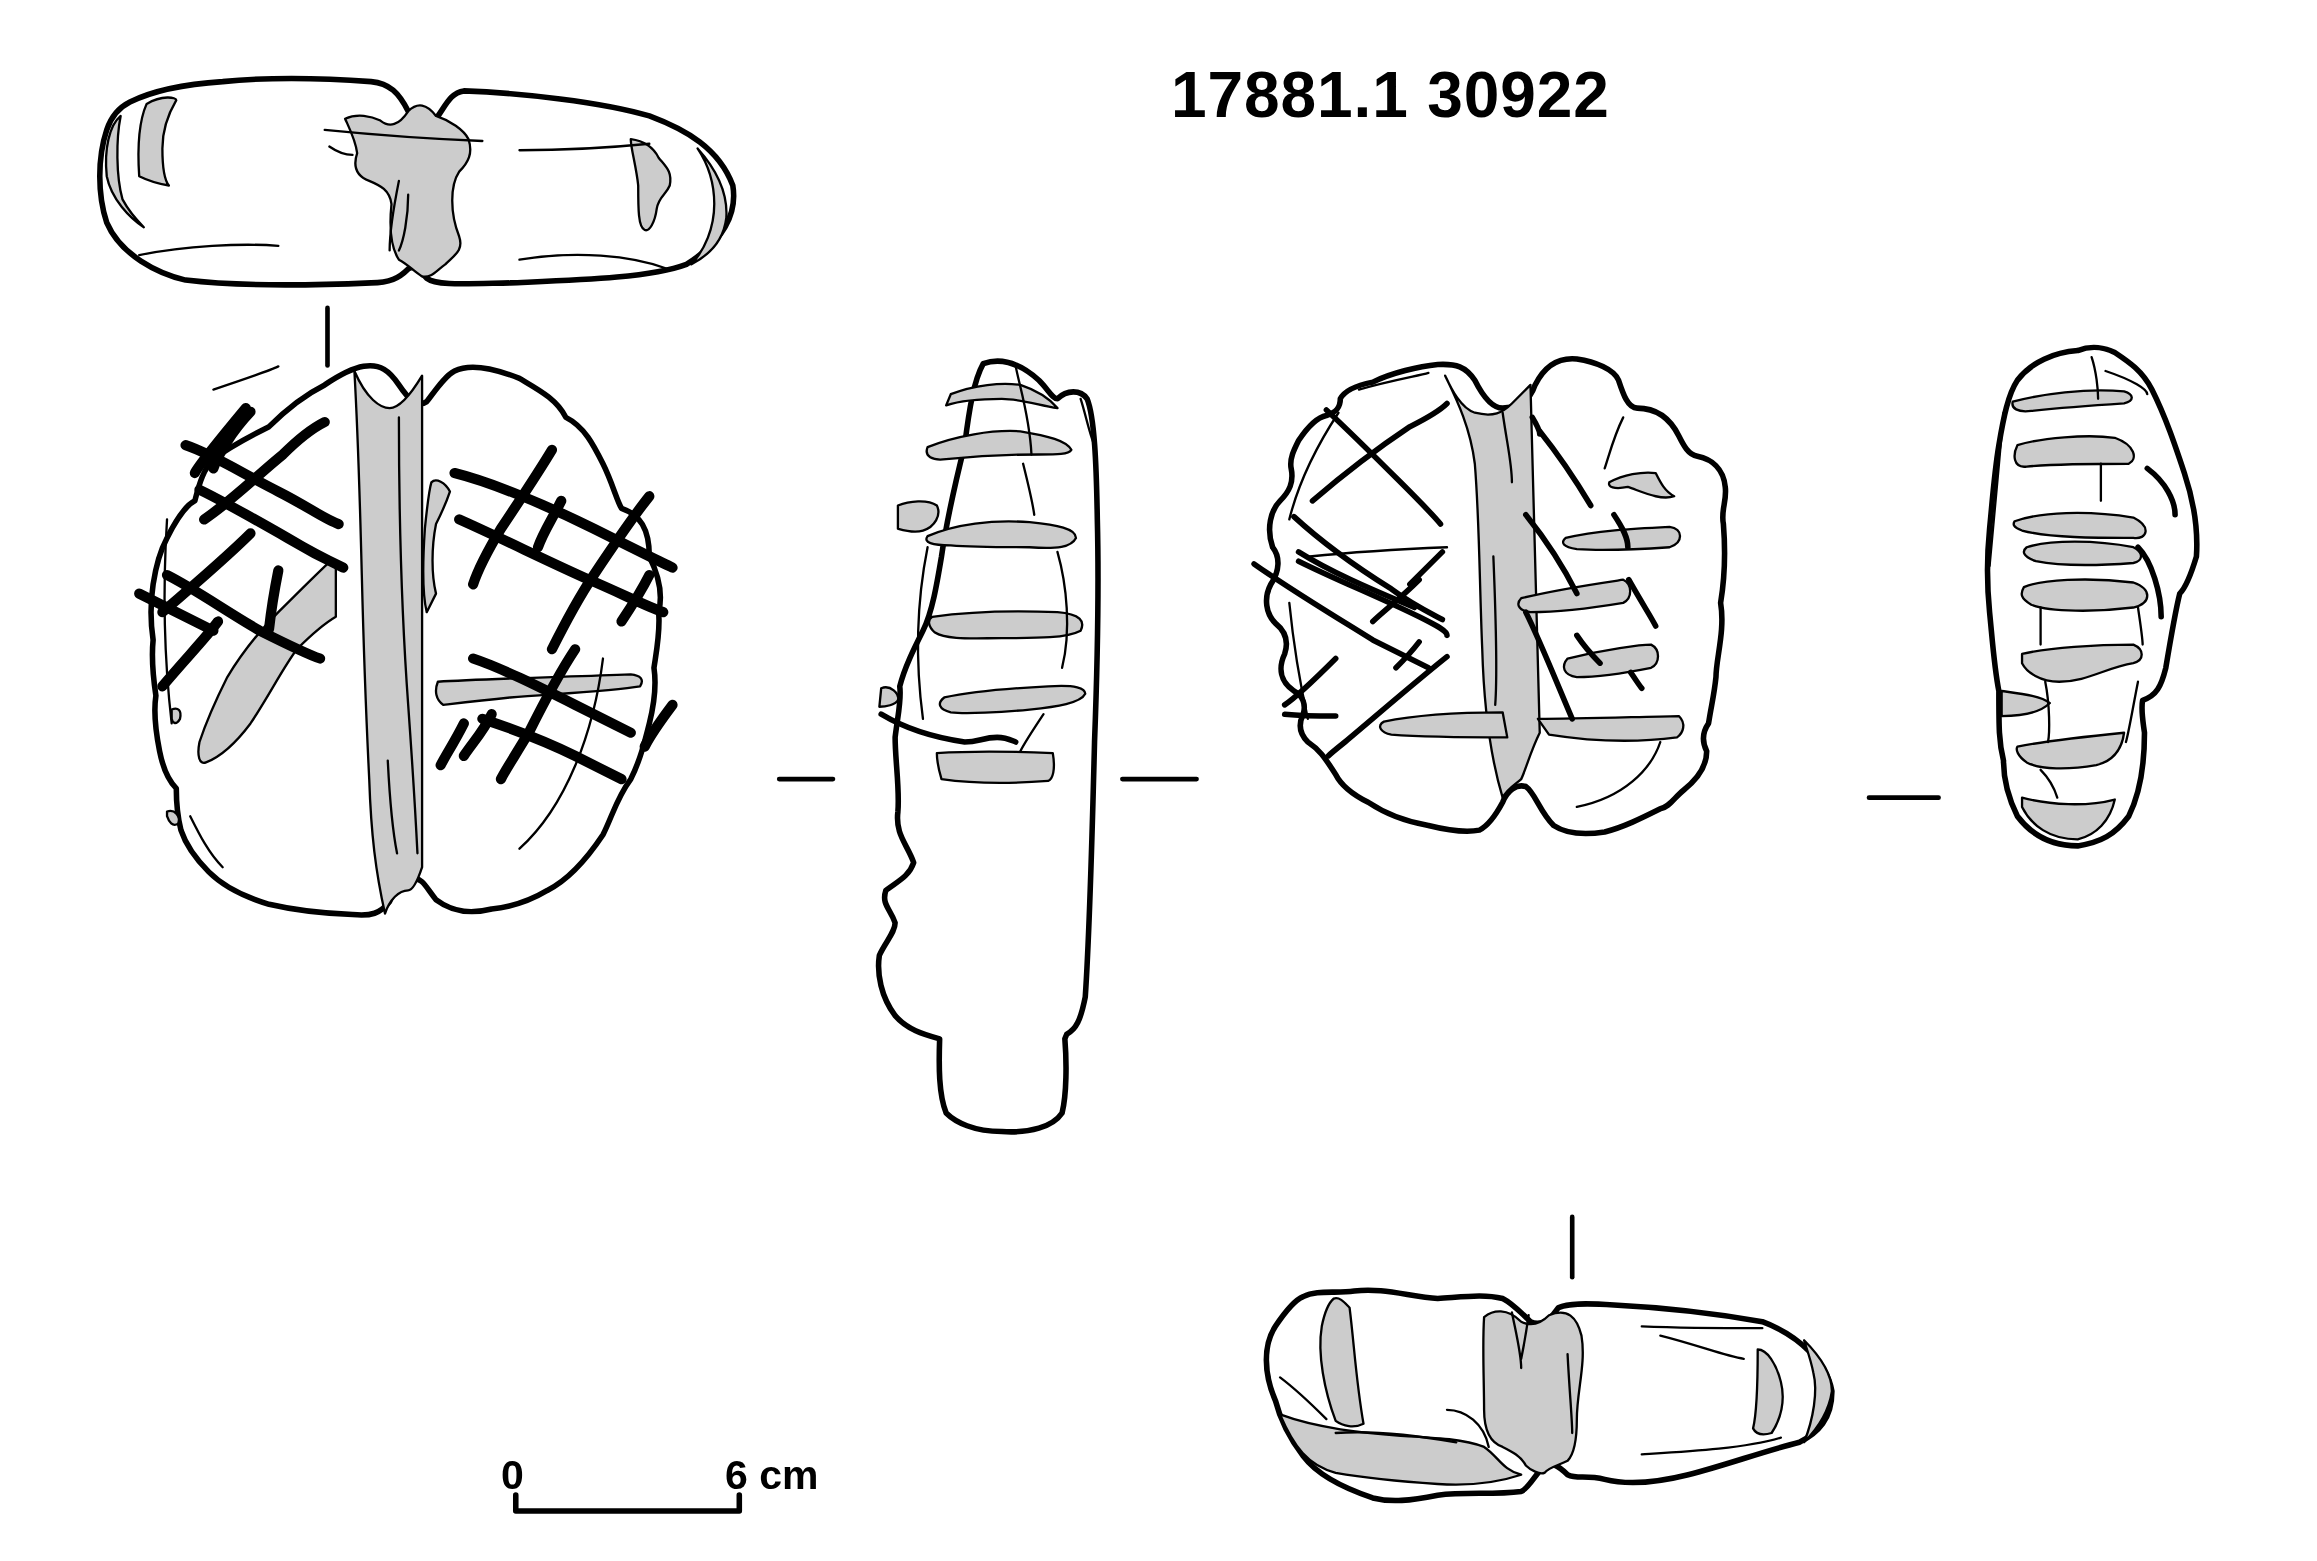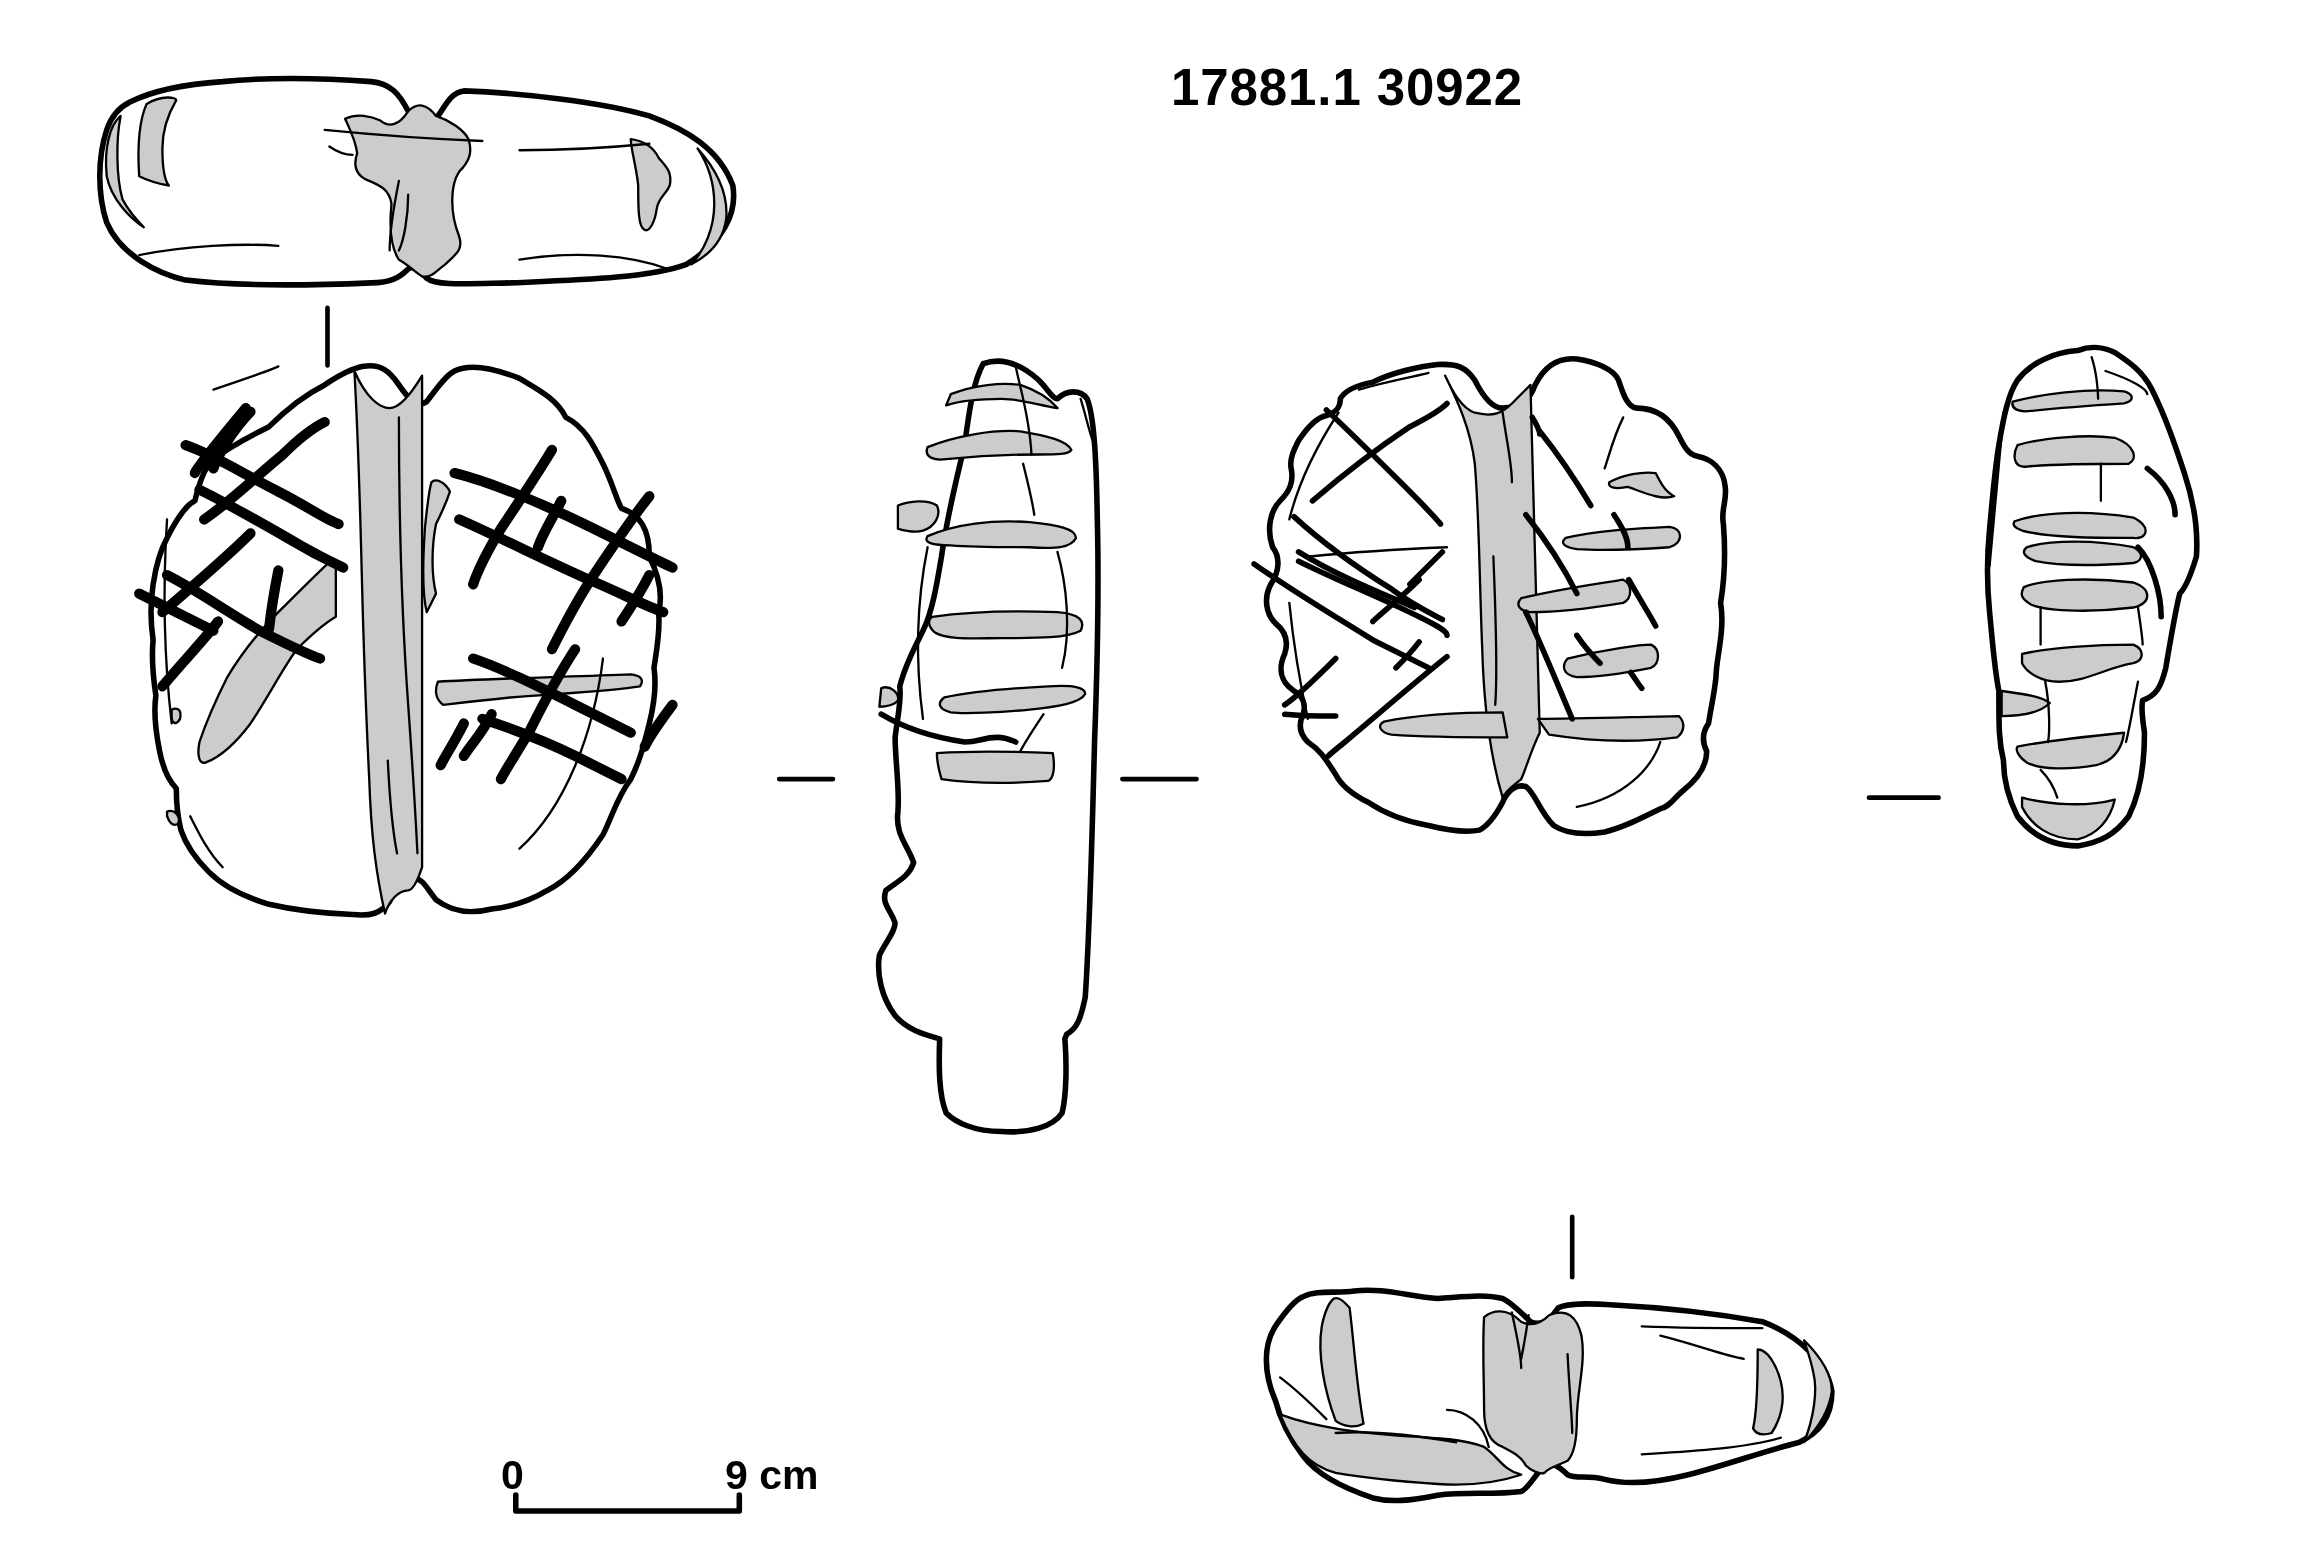--- a/index.html
+++ b/index.html
@@ -1,17 +1,17 @@
 <!DOCTYPE html>
 <html style="font-size:15px"><head>
 <meta charset="utf-8">
 <style>
   html, body { margin: 0; padding: 0; background: #ffffff; }
   body { width: 2318px; height: 1561px; position: relative; overflow: hidden; font-family: "Liberation Sans", "DejaVu Sans", sans-serif; }
-  .title { position: absolute; left: 1171px; top: 58px; font-size: 51px; font-weight: bold; color: #000; letter-spacing: 0.9px; }
+  .title { position: absolute; left: 1171px; top: 58px; font-size: 64px; font-weight: bold; color: #000; letter-spacing: 0.9px; }
   .drawing { position: absolute; left: 0; top: 0; }
   .scale-label { position: absolute; font-size: 41px; font-weight: bold; color: #000; }
   .o { fill: #ffffff; stroke: #000; stroke-width: 6; stroke-linejoin: round; }
   .g { fill: #cccccc; stroke: #000; stroke-width: 2.5; stroke-linejoin: round; }
   .t { fill: none; stroke: #000; stroke-width: 2.5; stroke-linecap: round; }
   .inc { fill: none; stroke: #000; stroke-width: 11; stroke-linecap: round; }
   .inc2 { fill: none; stroke: #000; stroke-width: 6; stroke-linecap: round; }
   .tick { stroke: #000; stroke-width: 5; stroke-linecap: round; }
 </style>
 </head>
@@ -179,14 +179,14 @@
     <path class="t" d="M1560,1520 C1580,1520 1600,1535 1605,1560"></path>
     <path class="t" d="M1690,1460 C1692,1500 1695,1530 1695,1545"></path>
   </g>
 
   <g>
     <path d="M556,1612 L556,1629 L797,1629 L797,1612" fill="none" stroke="#000" stroke-width="6" stroke-linejoin="round" stroke-linecap="round"></path>
   </g>
 </svg>
 
 <div class="scale-label" style="left:501px; top:1452px;">0</div>
-<div class="scale-label" style="left:725px; top:1452px;">9 cm</div>
+<div class="scale-label" style="left:725px; top:1452px;">6 cm</div>
 
 
 </body></html>

